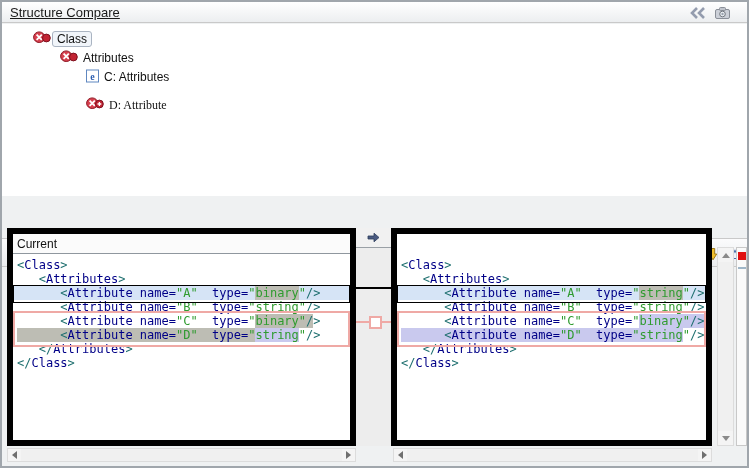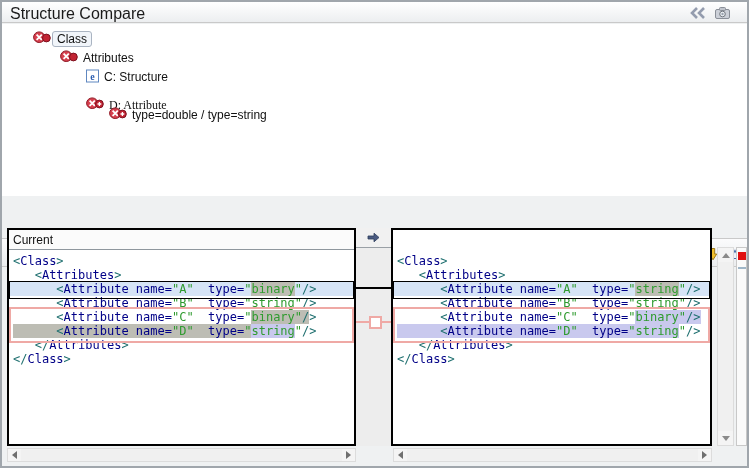--- a/index.html
+++ b/index.html
@@ -2,34 +2,34 @@
 <html><head>
 <meta charset="utf-8">
 <style>
   html,body{margin:0;padding:0;background:#fff;}
   .win{position:relative;width:749px;height:468px;box-sizing:border-box;border:2px solid #a0a6ac;
        background:#eff1f2;font-family:"Liberation Sans",sans-serif;overflow:hidden;}
   .abs{position:absolute;box-sizing:border-box;}
 
   
   .sec-header{background:linear-gradient(#ffffff,#ecEEf0);border-bottom:1px solid #c9c9c9;}
-  .sec-title{font-size:16px;color:#1a1a1a;}
+  .sec-title{font-size:13px;color:#1a1a1a;text-decoration:underline;}
 
   
   .tree{background:#fff;}
   .tree-row{position:absolute;height:18px;display:flex;align-items:center;gap:5px;font-size:12px;color:#111;}
   .sel-pill{border:1px solid #aab4c2;background:#f1f5fa;border-radius:3px;padding:0 4px;margin-left:-4px;}
 
   
   .tc-header{background:linear-gradient(#fbfbfc,#ebedef);border-top:1px solid #c9c9c9;border-bottom:1px solid #c9c9c9;margin-top:41px;}
   .tbtn{position:absolute;top:4px;width:22px;height:21px;display:flex;align-items:center;justify-content:center;border-radius:2px;}
   .tsep{position:absolute;top:7px;width:1px;height:15px;background:#c3c7cb;}
 
   
-  .pane{border:2px solid #000000;background:#fff;}
+  .pane{border:6px solid #000000;background:#fff;}
   .pane-header{height:19px;background:#fbfbfb;border-bottom:1px solid #8f979e;
                font-size:12px;color:#111;display:flex;align-items:center;padding-left:4px;}
   .pane-body{position:absolute;left:0;right:0;top:19px;bottom:0;overflow:hidden;padding-top:5px;}
   .code-line{height:14px;line-height:14px;white-space:pre;
              font-family:"DejaVu Sans Mono","Liberation Mono",monospace;font-size:12px;color:#222;padding-left:4px;}
   .code-line.sel{background:#d6e4f6;}
   .tag{color:#000087;}
   .brk{color:#1e6f6f;}
   .val{color:#2f9b2f;}
   .g{background:#bdbdb4;}
@@ -94,39 +94,30 @@
             <path d="M3.6 3.6 L8.8 8.8 M8.8 3.6 L3.6 8.8" stroke="#fff" stroke-width="1.8"></path>
             <circle cx="13.4" cy="7" r="3.9" fill="#c22433" stroke="#7d1220"></circle>
           </svg></span>
       <span>Attributes</span>
     </div>
     <div class="tree-row" style="left:84px;top:44px;">
       <span><svg width="13" height="14" viewBox="0 0 13 14">
             <rect x="0.5" y="1" width="12" height="12" fill="#fff" stroke="#5f87c0"></rect>
             <text x="6.5" y="10.5" font-size="10" font-family="Liberation Serif,serif" font-weight="bold" fill="#2a5db0" text-anchor="middle">e</text>
           </svg></span>
-      <span>C: Structure</span>
+      <span>C: Attributes</span>
     </div>
     <div class="tree-row" style="left:84px;top:72px;font-family:Liberation Serif, serif;">
       <span><svg width="18" height="13" viewBox="0 0 18 13">
             <ellipse cx="6.2" cy="6.2" rx="5.6" ry="5.3" fill="#d6404e" stroke="#8f1622"></ellipse>
             <path d="M3.6 3.6 L8.8 8.8 M8.8 3.6 L3.6 8.8" stroke="#fff" stroke-width="1.8"></path>
             <circle cx="13.4" cy="7" r="3.9" fill="#c22433" stroke="#7d1220"></circle>
             <path d="M13.4 5.1 v3.8 M11.5 7 h3.8" stroke="#fff" stroke-width="1.3"></path>
           </svg></span>
       <span>D: Attribute</span>
-    </div>
-    <div class="tree-row" style="left:107px;top:82px;">
-      <span><svg width="18" height="13" viewBox="0 0 18 13">
-            <ellipse cx="6.2" cy="6.2" rx="5.6" ry="5.3" fill="#d6404e" stroke="#8f1622"></ellipse>
-            <path d="M3.6 3.6 L8.8 8.8 M8.8 3.6 L3.6 8.8" stroke="#fff" stroke-width="1.8"></path>
-            <circle cx="13.4" cy="7" r="3.9" fill="#c22433" stroke="#7d1220"></circle>
-            <path d="M13.4 5.1 v3.8 M11.5 7 h3.8" stroke="#fff" stroke-width="1.3"></path>
-          </svg></span>
-      <span>type=double / type=string</span>
     </div>
   </div>
 
   <div class="abs tc-header" style="left:0;top:195px;width:745px;height:29px;">
     <span class="abs" style="left:9px;top:7px;">
       <svg width="19" height="15" viewBox="0 0 19 15">
           <rect x="9.5" y="1.5" width="8" height="11" fill="#fff" stroke="#8899aa"></rect>
           <path d="M11.5 4 h4 M11.5 6.5 h4 M11.5 9 h2.5" stroke="#9fb4d8" stroke-width="1"></path>
           <ellipse cx="6" cy="8" rx="5.4" ry="5.2" fill="#d6404e" stroke="#8f1622"></ellipse>
           <path d="M3.6 5.6 L8.4 10.4 M8.4 5.6 L3.6 10.4" stroke="#fff" stroke-width="1.8"></path>

